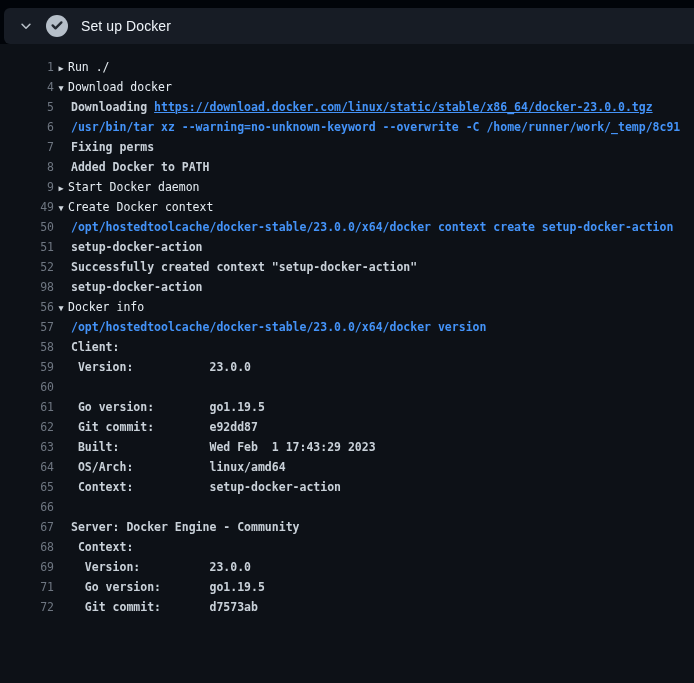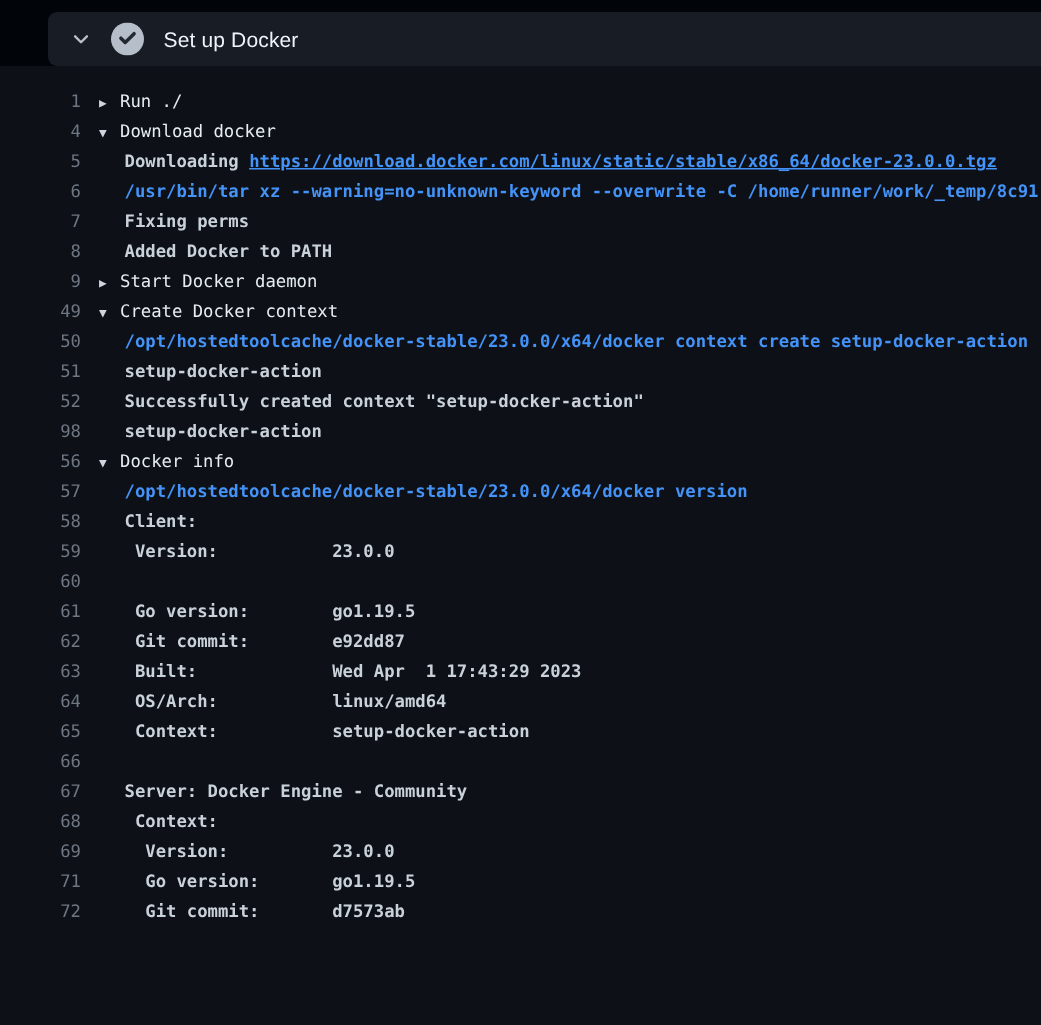--- a/index.html
+++ b/index.html
@@ -20,21 +20,20 @@
     position: absolute;
     top: 8px;
     left: 4px;
     right: 0;
     height: 36px;
     background: #171c25;
     border-radius: 6px 0 0 6px;
     display: flex;
     align-items: center;
     cursor: pointer;
-    margin-left: 28px;
   }
   .chev {
     margin-left: 15px;
     display: inline-flex;
     align-items: center;
   }
   .status {
     margin-left: 13px;
     display: inline-flex;
     align-items: center;
@@ -68,22 +67,23 @@
     white-space: pre;
   }
   .num {
     flex: 0 0 54px;
     width: 54px;
     text-align: right;
     color: #6e7681;
     cursor: pointer;
   }
   .content {
-    margin-left: 12px;
+    margin-left: 0;
     white-space: pre;
+    text-align: center;
   }
   .content.indent {
     padding-left: 17px;
     font-weight: bold;
   }
   .arrow {
     display: inline-block;
     width: 14px;
     font-size: 8.5px;
     color: #ced5dc;
@@ -130,21 +130,21 @@
       <div class="line"><span class="num">51</span><span class="content indent"><span class="seg-plain">setup-docker-action</span></span></div>
       <div class="line"><span class="num">52</span><span class="content indent"><span class="seg-plain">Successfully created context "setup-docker-action"</span></span></div>
       <div class="line"><span class="num">98</span><span class="content indent"><span class="seg-plain">setup-docker-action</span></span></div>
       <div class="line"><span class="num">56</span><span class="content"><span class="arrow">▼</span><span class="gtitle">Docker info</span></span></div>
       <div class="line"><span class="num">57</span><span class="content indent"><span class="seg-command">/opt/hostedtoolcache/docker-stable/23.0.0/x64/docker version</span></span></div>
       <div class="line"><span class="num">58</span><span class="content indent"><span class="seg-plain">Client:</span></span></div>
       <div class="line"><span class="num">59</span><span class="content indent"><span class="seg-plain"> Version:           23.0.0</span></span></div>
       <div class="line"><span class="num">60</span></div>
       <div class="line"><span class="num">61</span><span class="content indent"><span class="seg-plain"> Go version:        go1.19.5</span></span></div>
       <div class="line"><span class="num">62</span><span class="content indent"><span class="seg-plain"> Git commit:        e92dd87</span></span></div>
-      <div class="line"><span class="num">63</span><span class="content indent"><span class="seg-plain"> Built:             Wed Apr  1 17:43:29 2023</span></span></div>
+      <div class="line"><span class="num">63</span><span class="content indent"><span class="seg-plain"> Built:             Wed Feb  1 17:43:29 2023</span></span></div>
       <div class="line"><span class="num">64</span><span class="content indent"><span class="seg-plain"> OS/Arch:           linux/amd64</span></span></div>
       <div class="line"><span class="num">65</span><span class="content indent"><span class="seg-plain"> Context:           setup-docker-action</span></span></div>
       <div class="line"><span class="num">66</span><span class="content indent"><span class="seg-plain"></span></span></div>
       <div class="line"><span class="num">67</span><span class="content indent"><span class="seg-plain">Server: Docker Engine - Community</span></span></div>
       <div class="line"><span class="num">68</span><span class="content indent"><span class="seg-plain"> Context:</span></span></div>
       <div class="line"><span class="num">69</span><span class="content indent"><span class="seg-plain">  Version:          23.0.0</span></span></div>
       <div class="line"><span class="num">71</span><span class="content indent"><span class="seg-plain">  Go version:       go1.19.5</span></span></div>
       <div class="line"><span class="num">72</span><span class="content indent"><span class="seg-plain">  Git commit:       d7573ab</span></span></div>
     </div>
 

